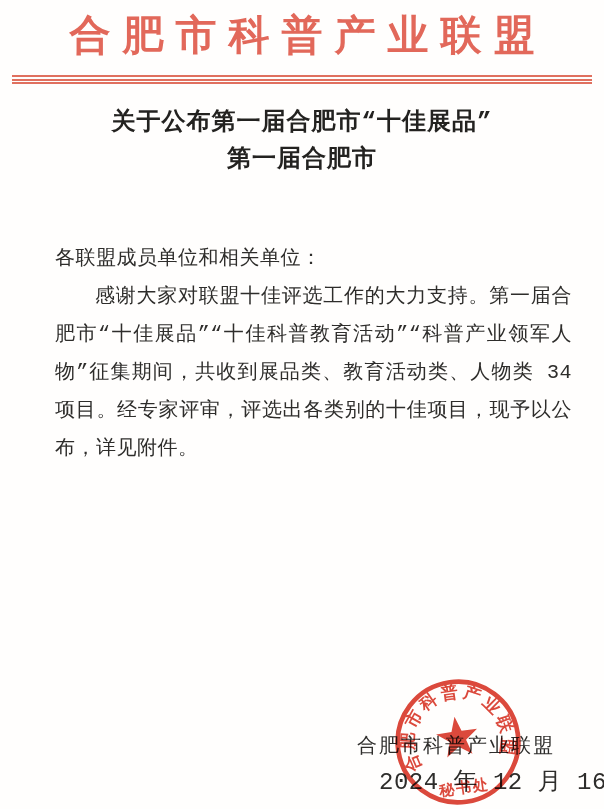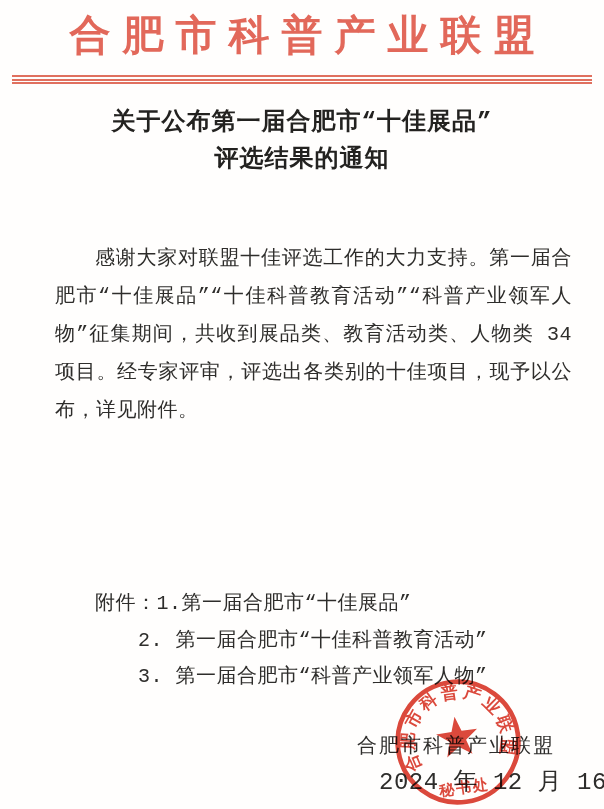--- a/index.html
+++ b/index.html
@@ -83,32 +83,28 @@
 </head>
 <body>
 
 <div class="page">
 
   <div class="org-title">合肥市科普产业联盟</div>
   <div class="rule-band"></div>
 
   <div class="doc-title">
     <div>关于公布第一届合肥市“十佳展品”</div>
-    <div>评选结果的通知</div>
+    <div>第一届合肥市</div>
   </div>
 
   <div class="body-text">
+    <p>各联盟成员单位和相关单位：</p>
     <p class="indent">感谢大家对联盟十佳评选工作的大力支持。第一届合肥市“十佳展品”“十佳科普教育活动”“科普产业领军人物”征集期间，共收到展品类、教育活动类、人物类 34 项目。经专家评审，评选出各类别的十佳项目，现予以公布，详见附件。</p>
   </div>
 
-  <div class="attachments">
-    <div class="att-row"><span>附件：</span><span>1.第一届合肥市“十佳展品”</span></div>
-    <div class="att-row shift">2. 第一届合肥市“十佳科普教育活动”</div>
-    <div class="att-row shift">3. 第一届合肥市“科普产业领军人物”</div>
-  </div>
 
   <div class="sig-org">合肥市科普产业联盟</div>
   <div class="sig-date">2024 年 12 月 16 日</div>
 
   <div class="seal">
     <svg viewBox="0 0 140 140" width="132" height="132">
       <circle cx="70" cy="70" r="64" fill="none" stroke="#d8392b" stroke-width="5"></circle>
       <path id="sealArc" d="M 29.3 93.5 A 47 47 0 1 1 110.7 93.5" fill="none"></path>
       <text font-size="18" font-weight="700" fill="#d8392b" letter-spacing="3.5">
         <textPath href="#sealArc" startOffset="50%" text-anchor="middle">合肥市科普产业联盟</textPath>

